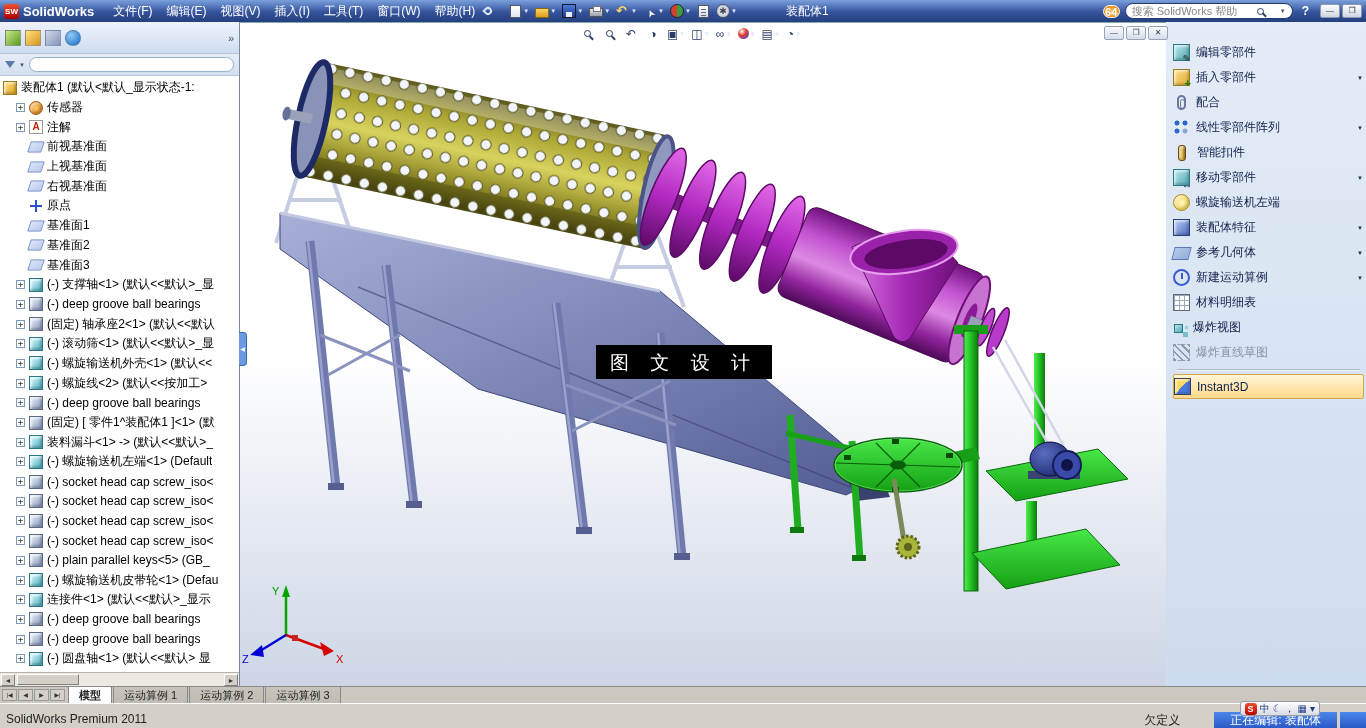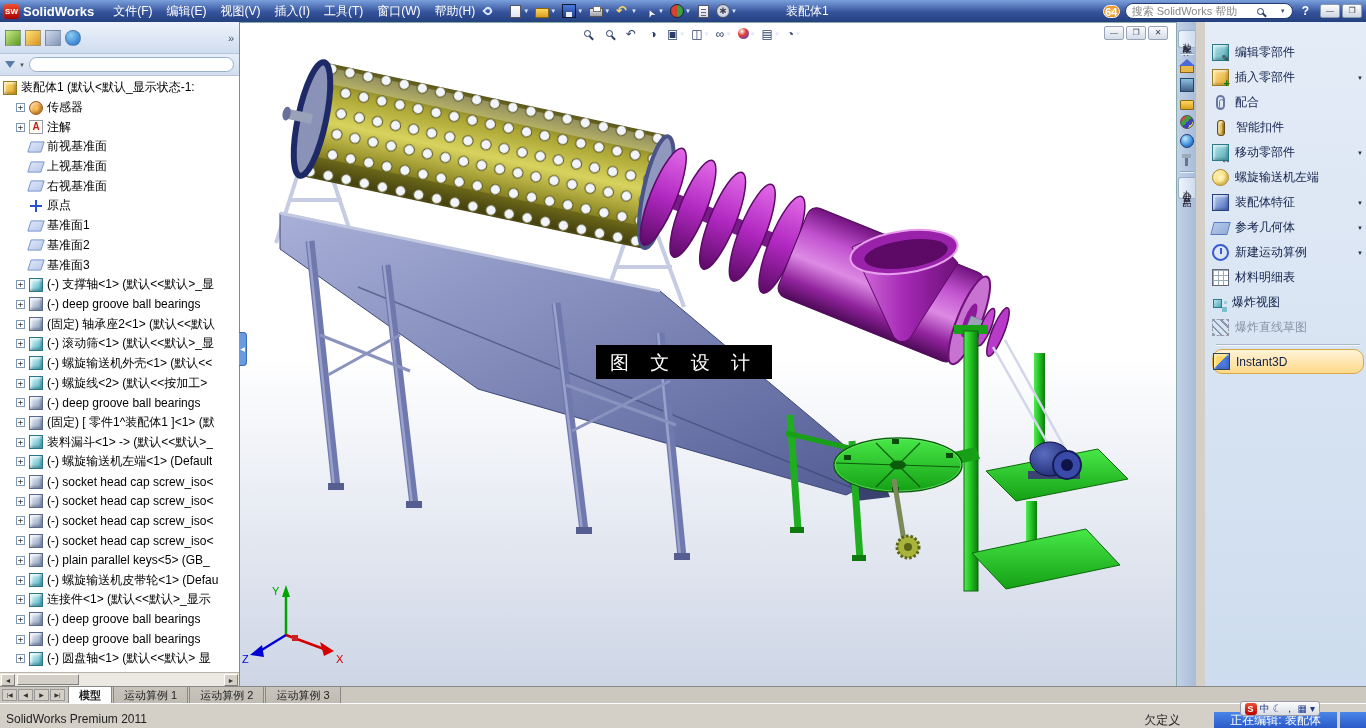--- a/index.html
+++ b/index.html
@@ -125,27 +125,27 @@
     border-right:8px solid transparent; border-bottom:7px solid #4a6ad8; }
   .si-display { background:linear-gradient(#8ac0e0,#446088); border:1px solid #246; }
   .si-folder { background:linear-gradient(#ffd75e,#d89e20); border:1px solid #8a6a10; height:10px; margin-top:3px; border-radius:1px; }
   .si-palette { background:linear-gradient(135deg,#e04040 25%,#40a040 25% 50%,#4040c0 50% 75%,#d8d840 75%);
     border-radius:50%; border:1px solid #555; }
   .si-globe { border-radius:50%; background:radial-gradient(circle at 35% 30%,#bfe8ff,#3a8ad8 60%,#1a4a98); border:1px solid #1a3a78; }
   .si-pin { width:3px; height:9px; background:#678; margin-top:4px; }
   .si-pin::before { content:""; position:absolute; top:-3px; left:-3px; width:9px; height:4px; background:#9ab; }
 
   
-  #command-panel { position:absolute; top:22px; right:0; width:161px; bottom:42px;
+  #command-panel { position:absolute; top:22px; right:0; width:200px; bottom:42px;
     background:linear-gradient(180deg,#e4ecf7,#cddcee); padding:18px 2px 0 7px; overflow:hidden; }
   .cmd-item { height:25px; display:flex; align-items:center; gap:6px; font-size:12px; color:#10204a;
     position:relative; padding-right:12px; }
   .cmd-item .arr { position:absolute; right:1px; font-size:6px; color:#234; }
   .cmd-item.disabled { color:#8a94a8; }
-  .cmd-item.active { background:linear-gradient(#fff4d8,#ffd98a); border:1px solid #d8a848; border-radius:10px; }
+  .cmd-item.active { background:linear-gradient(#fff4d8,#ffd98a); border:1px solid #d8a848; border-radius:2px; }
   .cmd-label { white-space:nowrap; overflow:hidden; }
   .cmd-sep { height:1px; background:#aab8cc; box-shadow:0 1px 0 #f4f8fc; margin:4px 4px; }
   .ci { width:17px; height:17px; flex:none; position:relative;
     box-shadow:inset -2px -2px 2px rgba(0,0,0,.15), inset 2px 2px 2px rgba(255,255,255,.5); }
   .ci-edit { background:linear-gradient(135deg,#bfe8ec,#4aa6b4); border:1px solid #2a7a8a; }
   .ci-edit::after { content:"✎"; position:absolute; right:-2px; bottom:-4px; font-size:10px; color:#333; }
   .ci-insert { background:linear-gradient(135deg,#ffe08a,#e0a830); border:1px solid #9a7a20; }
   .ci-insert::after { content:"+"; position:absolute; right:-2px; bottom:-4px; font-size:11px; font-weight:bold; color:#0a7a0a; }
   .ci-mate { border:2px solid #6a78a0; border-radius:6px; width:9px; height:15px; margin:0 4px; box-shadow:none; }
   .ci-mate::after { content:""; position:absolute; left:1px; top:2px; width:3px; height:8px; border:1px solid #6a78a0; border-radius:3px; }
@@ -704,20 +704,25 @@
       <div class="cmd-item">
         <span class="ci ci-insert"></span>
         <span class="cmd-label">插入零部件</span>
         <span class="arr">▼</span>
       </div>
       <div class="cmd-item">
         <span class="ci ci-mate"></span>
         <span class="cmd-label">配合</span>
       </div>
       <div class="cmd-item">
+        <span class="ci ci-pattern"></span>
+        <span class="cmd-label">线性零部件阵列</span>
+        <span class="arr">▼</span>
+      </div>
+      <div class="cmd-item">
         <span class="ci ci-fastener"></span>
         <span class="cmd-label">智能扣件</span>
       </div>
       <div class="cmd-item">
         <span class="ci ci-move"></span>
         <span class="cmd-label">移动零部件</span>
         <span class="arr">▼</span>
       </div>
       <div class="cmd-item">
         <span class="ci ci-showhide"></span>

